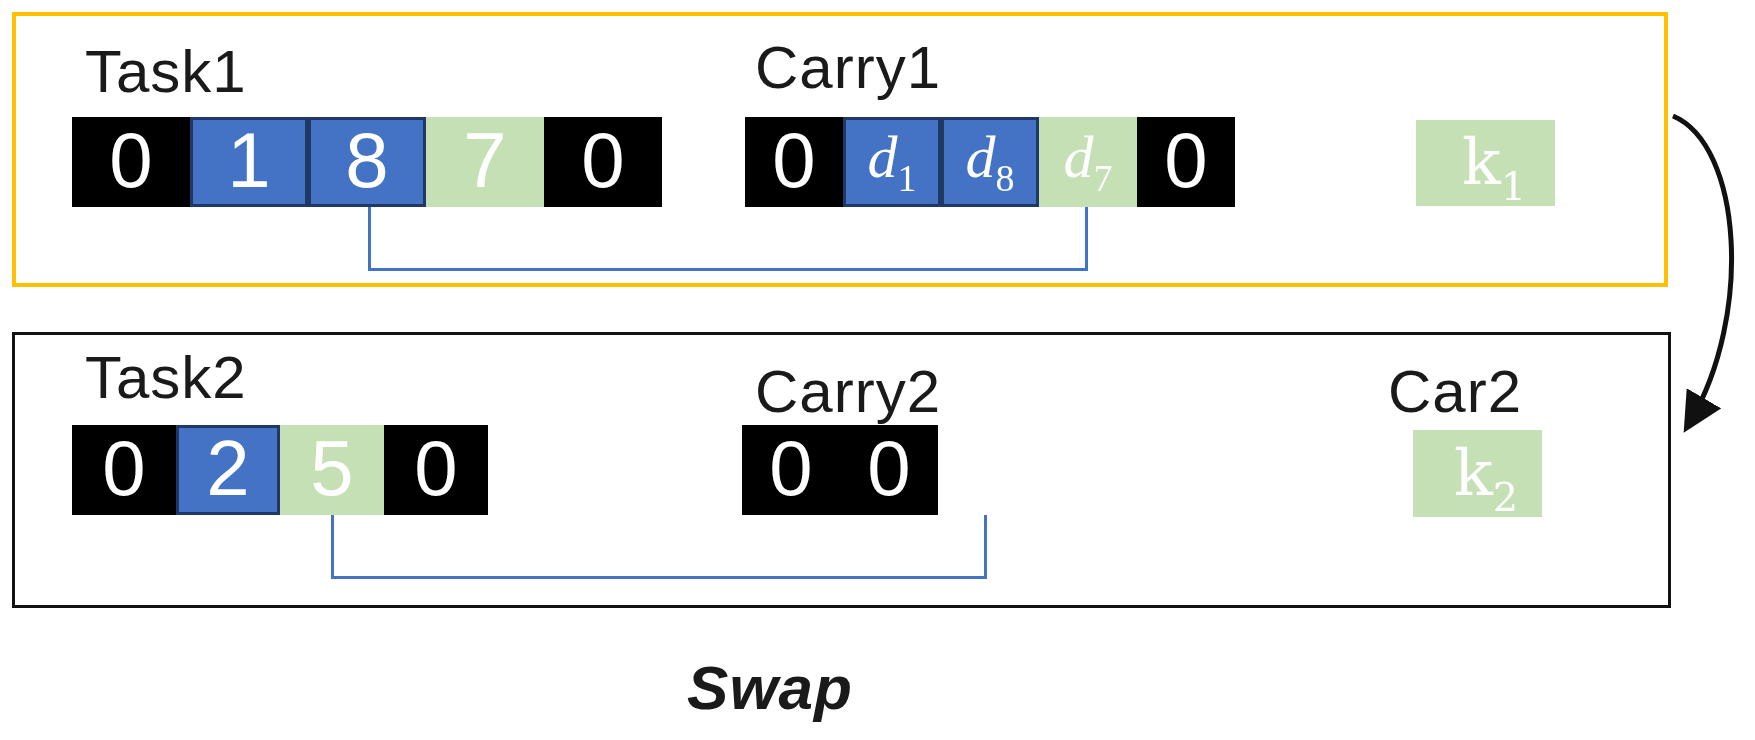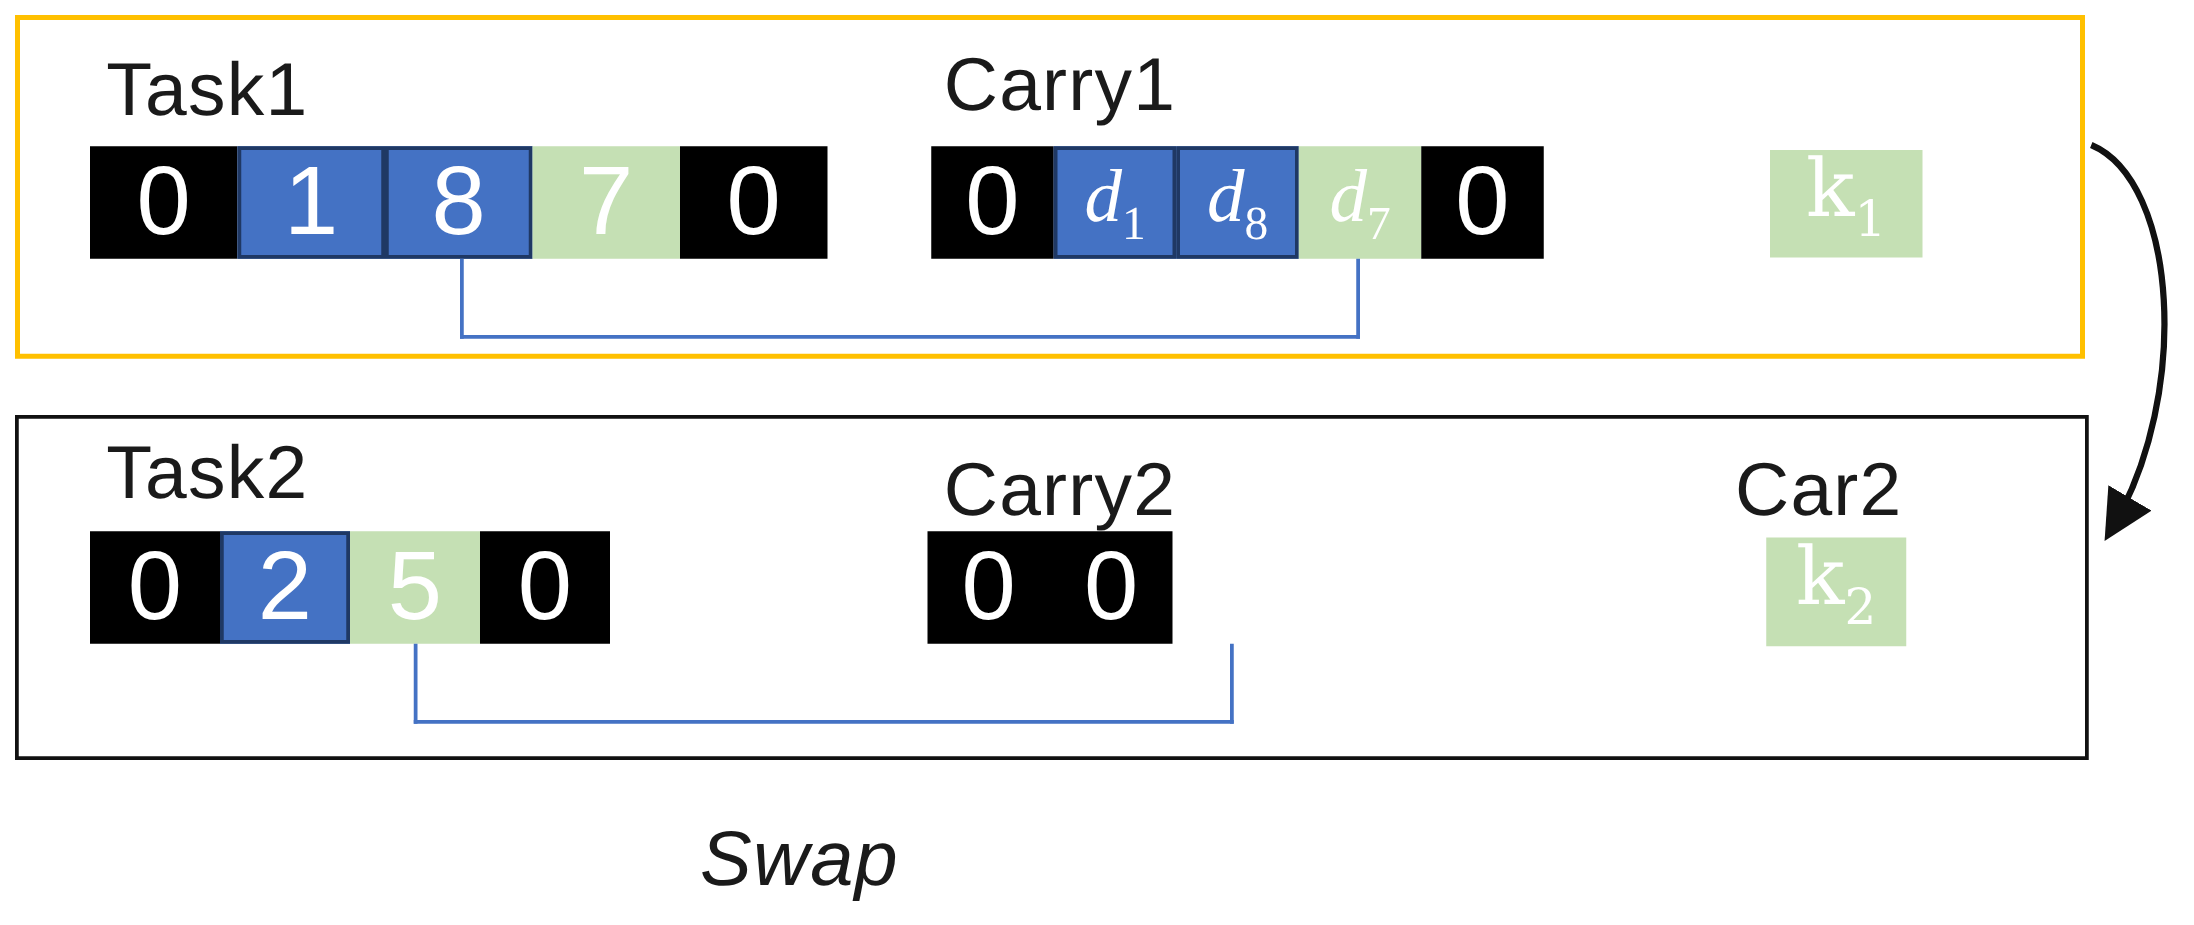--- a/index.html
+++ b/index.html
@@ -32,36 +32,37 @@
   .cell[data-type="green"]{background:var(--cell_green,#C5E0B4);}
   .w118{width:118px;}
   .w104{width:104px;}
   .w98{width:98px;}
 
   .num{font-size:78px;line-height:1;transform:translateY(-2px);}
   .dterm{font-family:Liberation Serif, serif;line-height:1;white-space:nowrap;}
   .dterm .dbase{font-style:italic;font-size:60px;}
   .dterm sub{font-style:normal;font-size:38px;line-height:1;vertical-align:-14px;}
   .kcell{
-    position:absolute;display:flex;align-items:flex-start;justify-content:center;
-    background:var(--cell_green,#C5E0B4);color:var(--text_on_cell,#ffffff);
+    position:absolute;display:flex;align-items:flex-end;justify-content:center;
+    background:var(--cell_green,#C5E0B4);color:var(--text_on_cell,#ffffff);padding-left:17px;
   }
   .kterm{font-family:"DejaVu Serif",serif;font-size:64px;line-height:1;white-space:nowrap;}
   .kterm sub{font-size:40px;line-height:1;vertical-align:-16px;}
 
   .connector{
     position:absolute;
     border:3px solid var(--connector,#4472C4);
     border-top:none;
     box-sizing:border-box;
   }
   .arrow{position:absolute;overflow:visible;}
   .swap{
     position:absolute;left:560px;top:652px;width:420px;
-    font-size:62px;font-weight:normal;font-style:italic;
+    text-align:center;
+    font-size:62px;font-weight:bold;font-style:italic;
     color:var(--label_text,#1a1a1a);
     letter-spacing:1px;
   }
 </style>
 </head>
 <body>
 
 <div class="canvas">
 
   <div class="group-box box1"></div>

